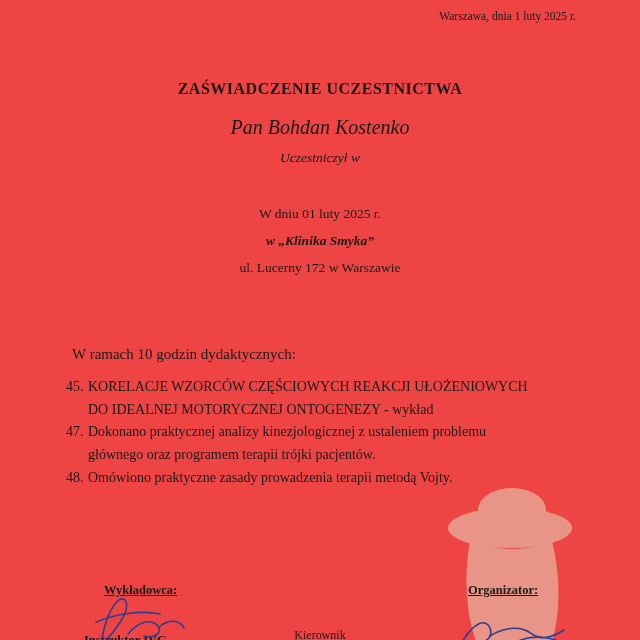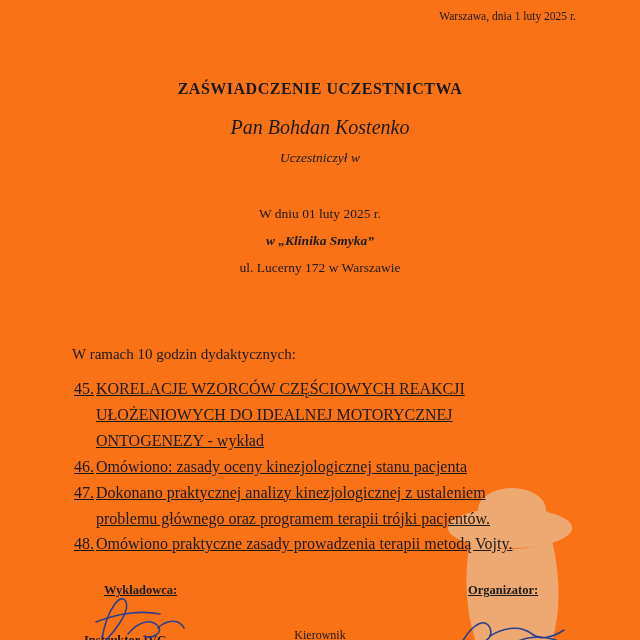--- a/index.html
+++ b/index.html
@@ -1,20 +1,20 @@
 <!DOCTYPE html>
 <html><head>
 <meta charset="utf-8">
 <style>
   html,body{margin:0;padding:0;background:#e9e9e9;}
   .page{
     position:relative;
     width:640px;height:640px;
     margin:0 auto;
-    background:#f97316;
+    background:#ef4444;
     overflow:hidden;
     font-family:"Liberation Serif","DejaVu Serif",serif;
     color:#1a1a1a;
   }
   .date-line{
     position:absolute;top:10px;right:64px;
     font-size:11.5px;
   }
   .title{
     position:absolute;top:80px;left:0;width:100%;
@@ -29,22 +29,22 @@
   .c1{top:150px;font-style:italic;}
   .c2{top:178px;font-style:italic;font-weight:bold;}
   .c3{top:206px;}
   .c4{top:233px;font-style:italic;font-weight:bold;}
   .c5{top:260px;}
   .hours-heading{
     position:absolute;top:346px;left:72px;
     font-size:15px;
   }
   .items{
-    position:absolute;top:376px;left:74px;width:476px;
-    font-size:16px;line-height:1.62;text-decoration:underline;
+    position:absolute;top:376px;left:66px;width:476px;
+    font-size:14px;line-height:1.62;
   }
   .item{display:flex;align-items:flex-start;}
   .item .num{flex:0 0 22px;}
   .item .txt{flex:1;}
   .footer-label{
     position:absolute;font-size:12.5px;font-weight:bold;
     text-decoration:underline;
   }
   .lect{top:583px;left:104px;}
   .org{top:583px;left:468px;}
@@ -89,24 +89,20 @@
   <div class="cline c5">ul. Lucerny 172 w Warszawie</div>
 
   <div class="hours-heading">W ramach 10 godzin dydaktycznych:</div>
 
   <div class="items">
     <div class="item">
       <span class="num">45.</span>
       <span class="txt">KORELACJE  WZORCÓW CZĘŚCIOWYCH REAKCJI UŁOŻENIOWYCH DO IDEALNEJ MOTORYCZNEJ ONTOGENEZY - wykład</span>
     </div>
     <div class="item">
-      <span class="num">46.</span>
-      <span class="txt">Omówiono: zasady oceny kinezjologicznej stanu pacjenta</span>
-    </div>
-    <div class="item">
       <span class="num">47.</span>
       <span class="txt">Dokonano praktycznej analizy kinezjologicznej z ustaleniem problemu głównego oraz programem terapii trójki pacjentów.</span>
     </div>
     <div class="item">
       <span class="num">48.</span>
       <span class="txt">Omówiono praktyczne zasady prowadzenia terapii metodą Vojty.</span>
     </div>
   </div>
 
   <div class="footer-label lect">Wykładowca:</div>

